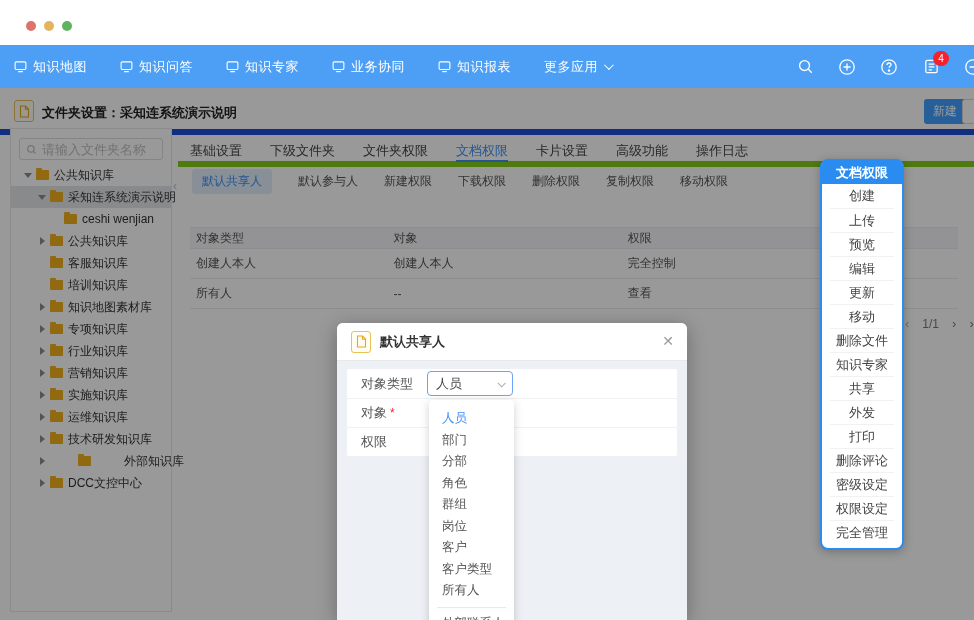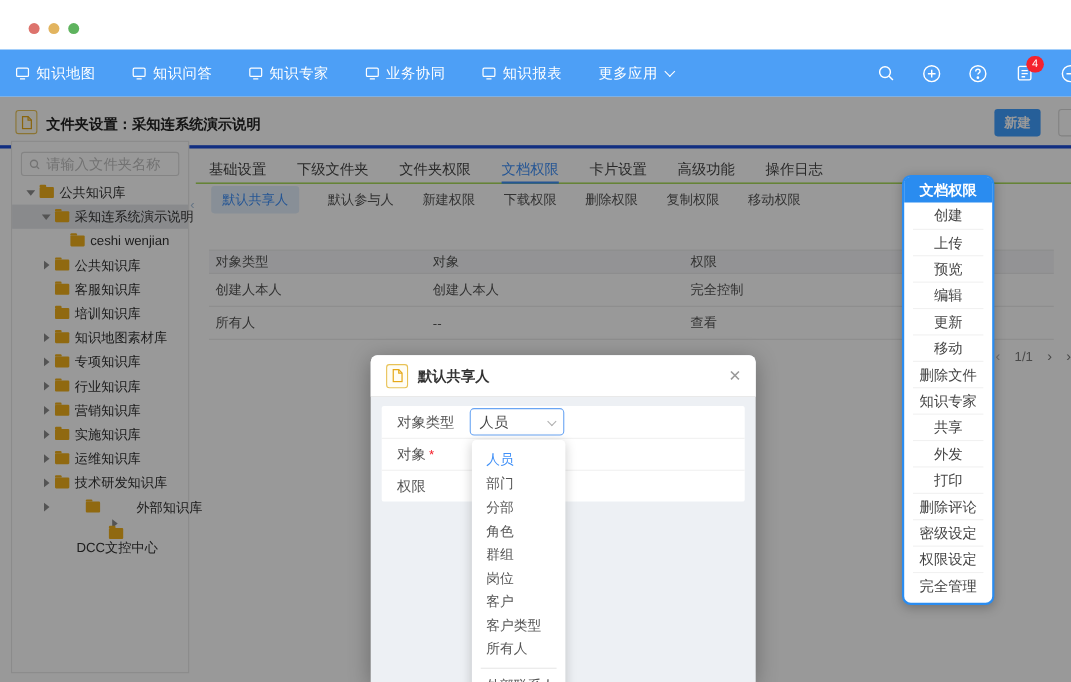--- a/index.html
+++ b/index.html
@@ -16,43 +16,43 @@
   .navbar { position:absolute; left:0; top:45px; width:100%; height:43px; background:#4d9ff6; display:flex; align-items:center; }
   .nav-left { display:flex; align-items:flex-end; padding-left:14px; }
   .nav-item { display:flex; align-items:center; gap:6px; color:#fff; font-size:13px; padding:0 17px 0 0; margin-right:16px; cursor:pointer; white-space:nowrap; }
   .nav-item .lbl { letter-spacing:.5px; }
   .chev-down { width:7px; height:7px; border-right:1.5px solid #fff; border-bottom:1.5px solid #fff; transform:rotate(45deg) translateY(-2px); display:inline-block; }
   .nav-right { position:absolute; right:-8px; top:0; height:43px; display:flex; align-items:center; gap:24px; }
   .nav-ico { position:relative; width:18px; height:18px; display:flex; align-items:center; justify-content:center; cursor:pointer; }
   .badge { position:absolute; top:-7px; right:-9px; min-width:16px; height:15px; border-radius:8px; background:#f5222d; color:#fff; font-size:10px; line-height:15px; text-align:center; padding:0 3px; }
 
   
-  .page-header { position:absolute; left:0; top:88px; width:100%; height:47px; background:#fff; border-bottom:3px solid #1d4ed8; }
+  .page-header { position:absolute; left:0; top:88px; width:100%; height:47px; background:#fff; border-bottom:6px solid #1d4ed8; }
   .doc-badge { position:absolute; left:14px; top:12px; width:20px; height:22px; border:1px solid #e8c255; border-radius:3px; display:flex; align-items:center; justify-content:center; background:#fffdf4; }
   .page-title { position:absolute; left:42px; top:16px; font-size:13px; font-weight:bold; color:#222; }
-  .btn-primary { position:absolute; right:28px; top:11px; width:42px; height:25px; background:#409eff; color:#fff; font-size:12px; border:none; border-radius:3px; cursor:pointer;font-weight:bold; }
+  .btn-primary { position:absolute; right:8px; top:11px; width:42px; height:25px; background:#409eff; color:#fff; font-size:12px; border:none; border-radius:3px; cursor:pointer; }
   .btn-ghost-partial { position:absolute; right:-30px; top:11px; width:42px; height:25px; background:#fff; border:1px solid #d9d9d9; border-radius:3px; cursor:pointer; }
 
   
   .sidebar { position:absolute; left:10px; top:128px; width:162px; height:484px; background:#fff; border:1px solid #e8e8e8; }
   .search-box { margin:9px 8px 4px 8px; height:22px; border:1px solid #dcdcdc; border-radius:3px; display:flex; align-items:center; padding:0 6px; gap:5px; background:#fff; }
   .search-box input { border:none; outline:none; width:110px; font-size:13px; color:#333; background:transparent; }
   .search-box input::placeholder { color:#bfbfbf; }
   .tree { margin-top:4px; }
   .tree-row { height:22px; display:flex; align-items:center; font-size:12px; color:#333; cursor:pointer; white-space:nowrap; }
   .tree-row.selected { background:#e4e6ea; }
   .caret { width:10px; display:inline-flex; justify-content:center; flex:none; }
   .caret-down { width:0; height:0; border-left:4px solid transparent; border-right:4px solid transparent; border-top:5px solid #8c8c8c; }
   .caret-right { width:0; height:0; border-top:4px solid transparent; border-bottom:4px solid transparent; border-left:5px solid #8c8c8c; }
   .folder { position:relative; width:13px; height:10px; background:#f0b01b; border-radius:1px; margin:0 0 0 3px; flex:none; }
   .folder::before { content:""; position:absolute; left:0; top:-2px; width:6px; height:2px; background:#f0b01b; border-radius:1px 1px 0 0; }
   .tree-lbl { margin-left:5px; }
 
   
-  .tabs-bar { position:absolute; left:178px; right:0; top:141px; height:26px; background:#fff; border-bottom:1px solid #84cc16; display:flex; align-items:center; gap:28px; padding-left:12px; }
+  .tabs-bar { position:absolute; left:178px; right:0; top:141px; height:26px; background:#fff; border-bottom:6px solid #84cc16; display:flex; align-items:center; gap:28px; padding-left:12px; }
   .tab { position:relative; height:100%; display:flex; align-items:center; font-size:13px; color:#444; cursor:pointer; white-space:nowrap; }
   .tab.active { color:#3f8ff7; }
   .tab.active::after { content:""; position:absolute; left:0; right:0; bottom:-1px; height:2px; background:#3f8ff7; }
   .subtabs { position:absolute; left:178px; right:0; top:169px; height:24px; display:flex; align-items:center; gap:26px; padding-left:14px; background:#fff; }
   .subtab { font-size:12px; color:#555; cursor:pointer; white-space:nowrap; }
   .subtab.active { background:#e3effc; color:#3f8ff7; padding:4px 10px; border-radius:3px; }
   .collapse-handle { position:absolute; left:173px; top:179px; font-size:12px; color:#a9c3de; cursor:pointer; }
 
   
   .table { position:absolute; left:190px; right:16px; top:227px; font-size:12px; }
@@ -291,21 +291,21 @@
           <span class="folder"></span>
           <span class="tree-lbl">技术研发知识库</span>
         </div>
         <div class="tree-row" style="padding-left: 26px; gap: 28px;">
           <span class="caret">
             <span class="caret-right"></span>
           </span>
           <span class="folder"></span>
           <span class="tree-lbl">外部知识库</span>
         </div>
-        <div class="tree-row" style="padding-left: 26px; flex-direction: column;">
+        <div class="tree-row" style="padding-left: 26px;">
           <span class="caret">
             <span class="caret-right"></span>
           </span>
           <span class="folder"></span>
           <span class="tree-lbl">DCC文控中心</span>
         </div>
       </div>
   </div>
 
   <div class="tabs-bar" id="tabs">

